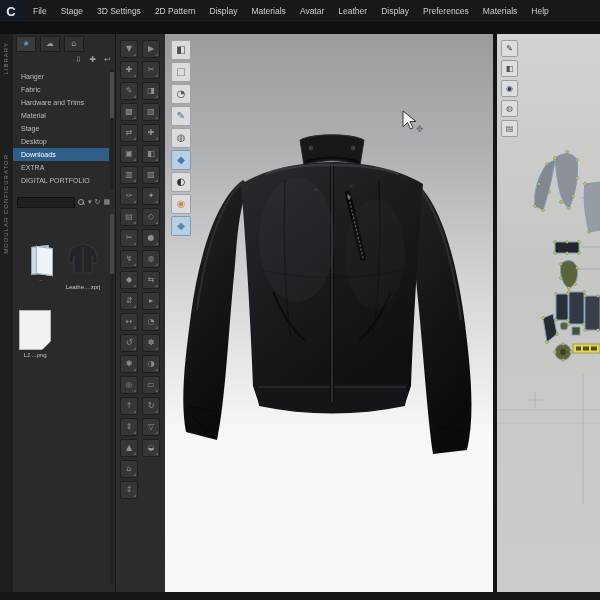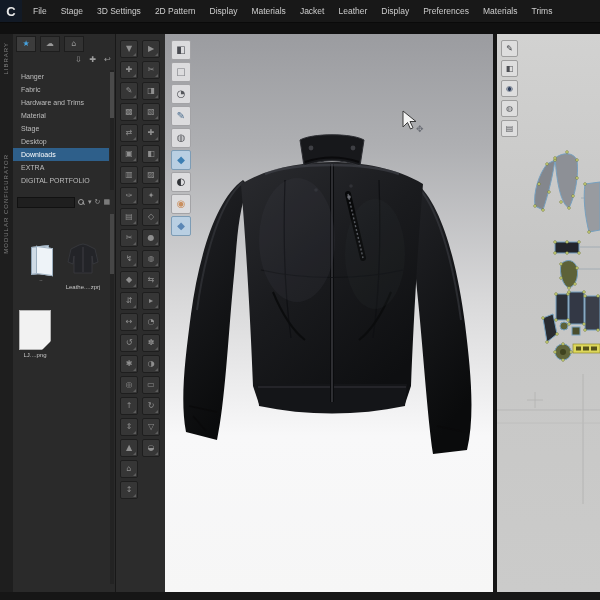--- a/index.html
+++ b/index.html
@@ -92,26 +92,26 @@
 <div class="menubar">
   <div class="logo">C</div>
   <div style="display:flex;">
 
   <div class="menu-item">File</div>
       <div class="menu-item">Stage</div>
       <div class="menu-item">3D Settings</div>
       <div class="menu-item">2D Pattern</div>
       <div class="menu-item">Display</div>
       <div class="menu-item">Materials</div>
-      <div class="menu-item">Jacket</div>
+      <div class="menu-item">Avatar</div>
       <div class="menu-item">Leather</div>
       <div class="menu-item">Display</div>
       <div class="menu-item">Preferences</div>
       <div class="menu-item">Materials</div>
-      <div class="menu-item">Trims</div>
+      <div class="menu-item">Help</div>
     </div>
 </div>
 
 <div class="tabstrip"></div>
 <span class="popout" style="left:16px;top:25px;"></span>
 <div class="tab-label">Library</div>
 <div class="tab-plus">+</div>
 <div class="doc-title">Leather Jacket POC.zprj</div>
 <span class="popout" style="left:557px;top:25px;"></span>
 

